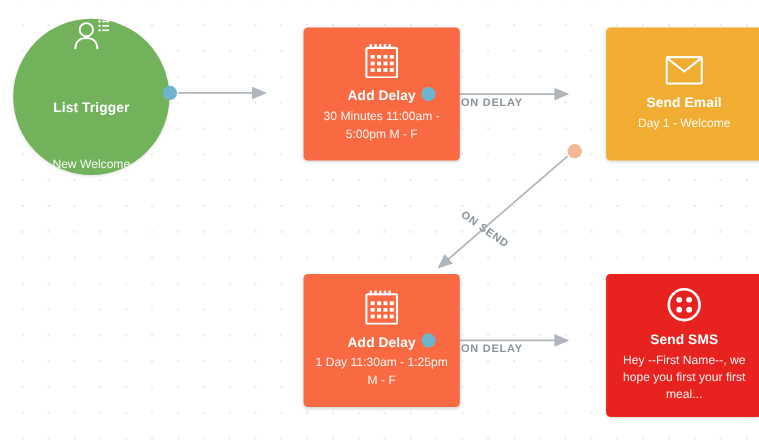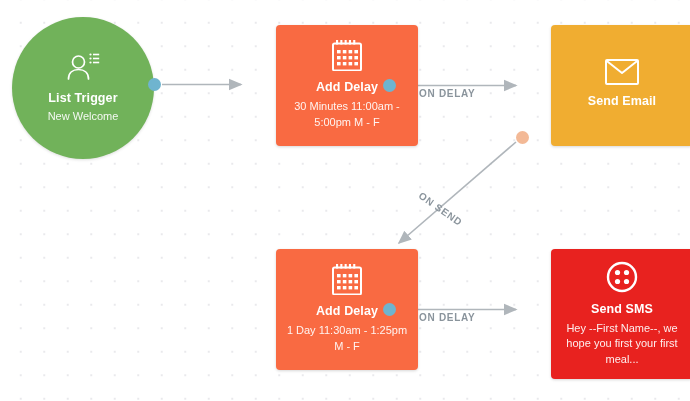--- a/index.html
+++ b/index.html
@@ -83,21 +83,21 @@
     padding: 0 9px;
   }
 
   
   .node-circle .node-title { font-size: 12.5px; margin-bottom: 4px; }
   .node-circle .node-subtitle { font-size: 11px; }
 
   
   #node-list-trigger {
     left: 12px;  top: 17px;
-    width: 142px; height: 142px;
+    width: 142px; height: 142px; justify-content: space-between;
   }
   #node-add-delay-1 {
     left: 247px; top: 25px;
     width: 142px; height: 121px;
   }
   #node-send-email {
     left: 522px; top: 25px;
     width: 142px; height: 121px;
   }
   #node-add-delay-2 {
@@ -227,20 +227,21 @@
   <div class="port blue" id="port-delay1-out"></div>
 
   <div class="node node-card amber" id="node-send-email">
     <span class="node-icon">
       <svg width="34" height="26" viewBox="0 0 34 26">
         <rect x="1" y="1" width="32" height="24" rx="1" fill="none" stroke="#ffffff" stroke-width="2"></rect>
         <path d="M1.8,2 L17,14 L32.2,2" fill="none" stroke="#ffffff" stroke-width="2" stroke-linecap="round" stroke-linejoin="round"></path>
       </svg>
     </span>
     <div class="node-title">Send Email</div>
+    <div class="node-subtitle">Day 1 - Welcome</div>
   </div>
   <div class="port peach" id="port-email-out"></div>
 
   <div class="node node-card orange" id="node-add-delay-2">
     <span class="node-icon">
       <svg width="30" height="31" viewBox="0 0 30 31">
         <rect x="4" y="0" width="2.1" height="4.5" fill="#ffffff"></rect>
         <rect x="8.3" y="0" width="2.1" height="4.5" fill="#ffffff"></rect>
         <rect x="12.6" y="0" width="2.1" height="4.5" fill="#ffffff"></rect>
         <rect x="16.9" y="0" width="2.1" height="4.5" fill="#ffffff"></rect>

